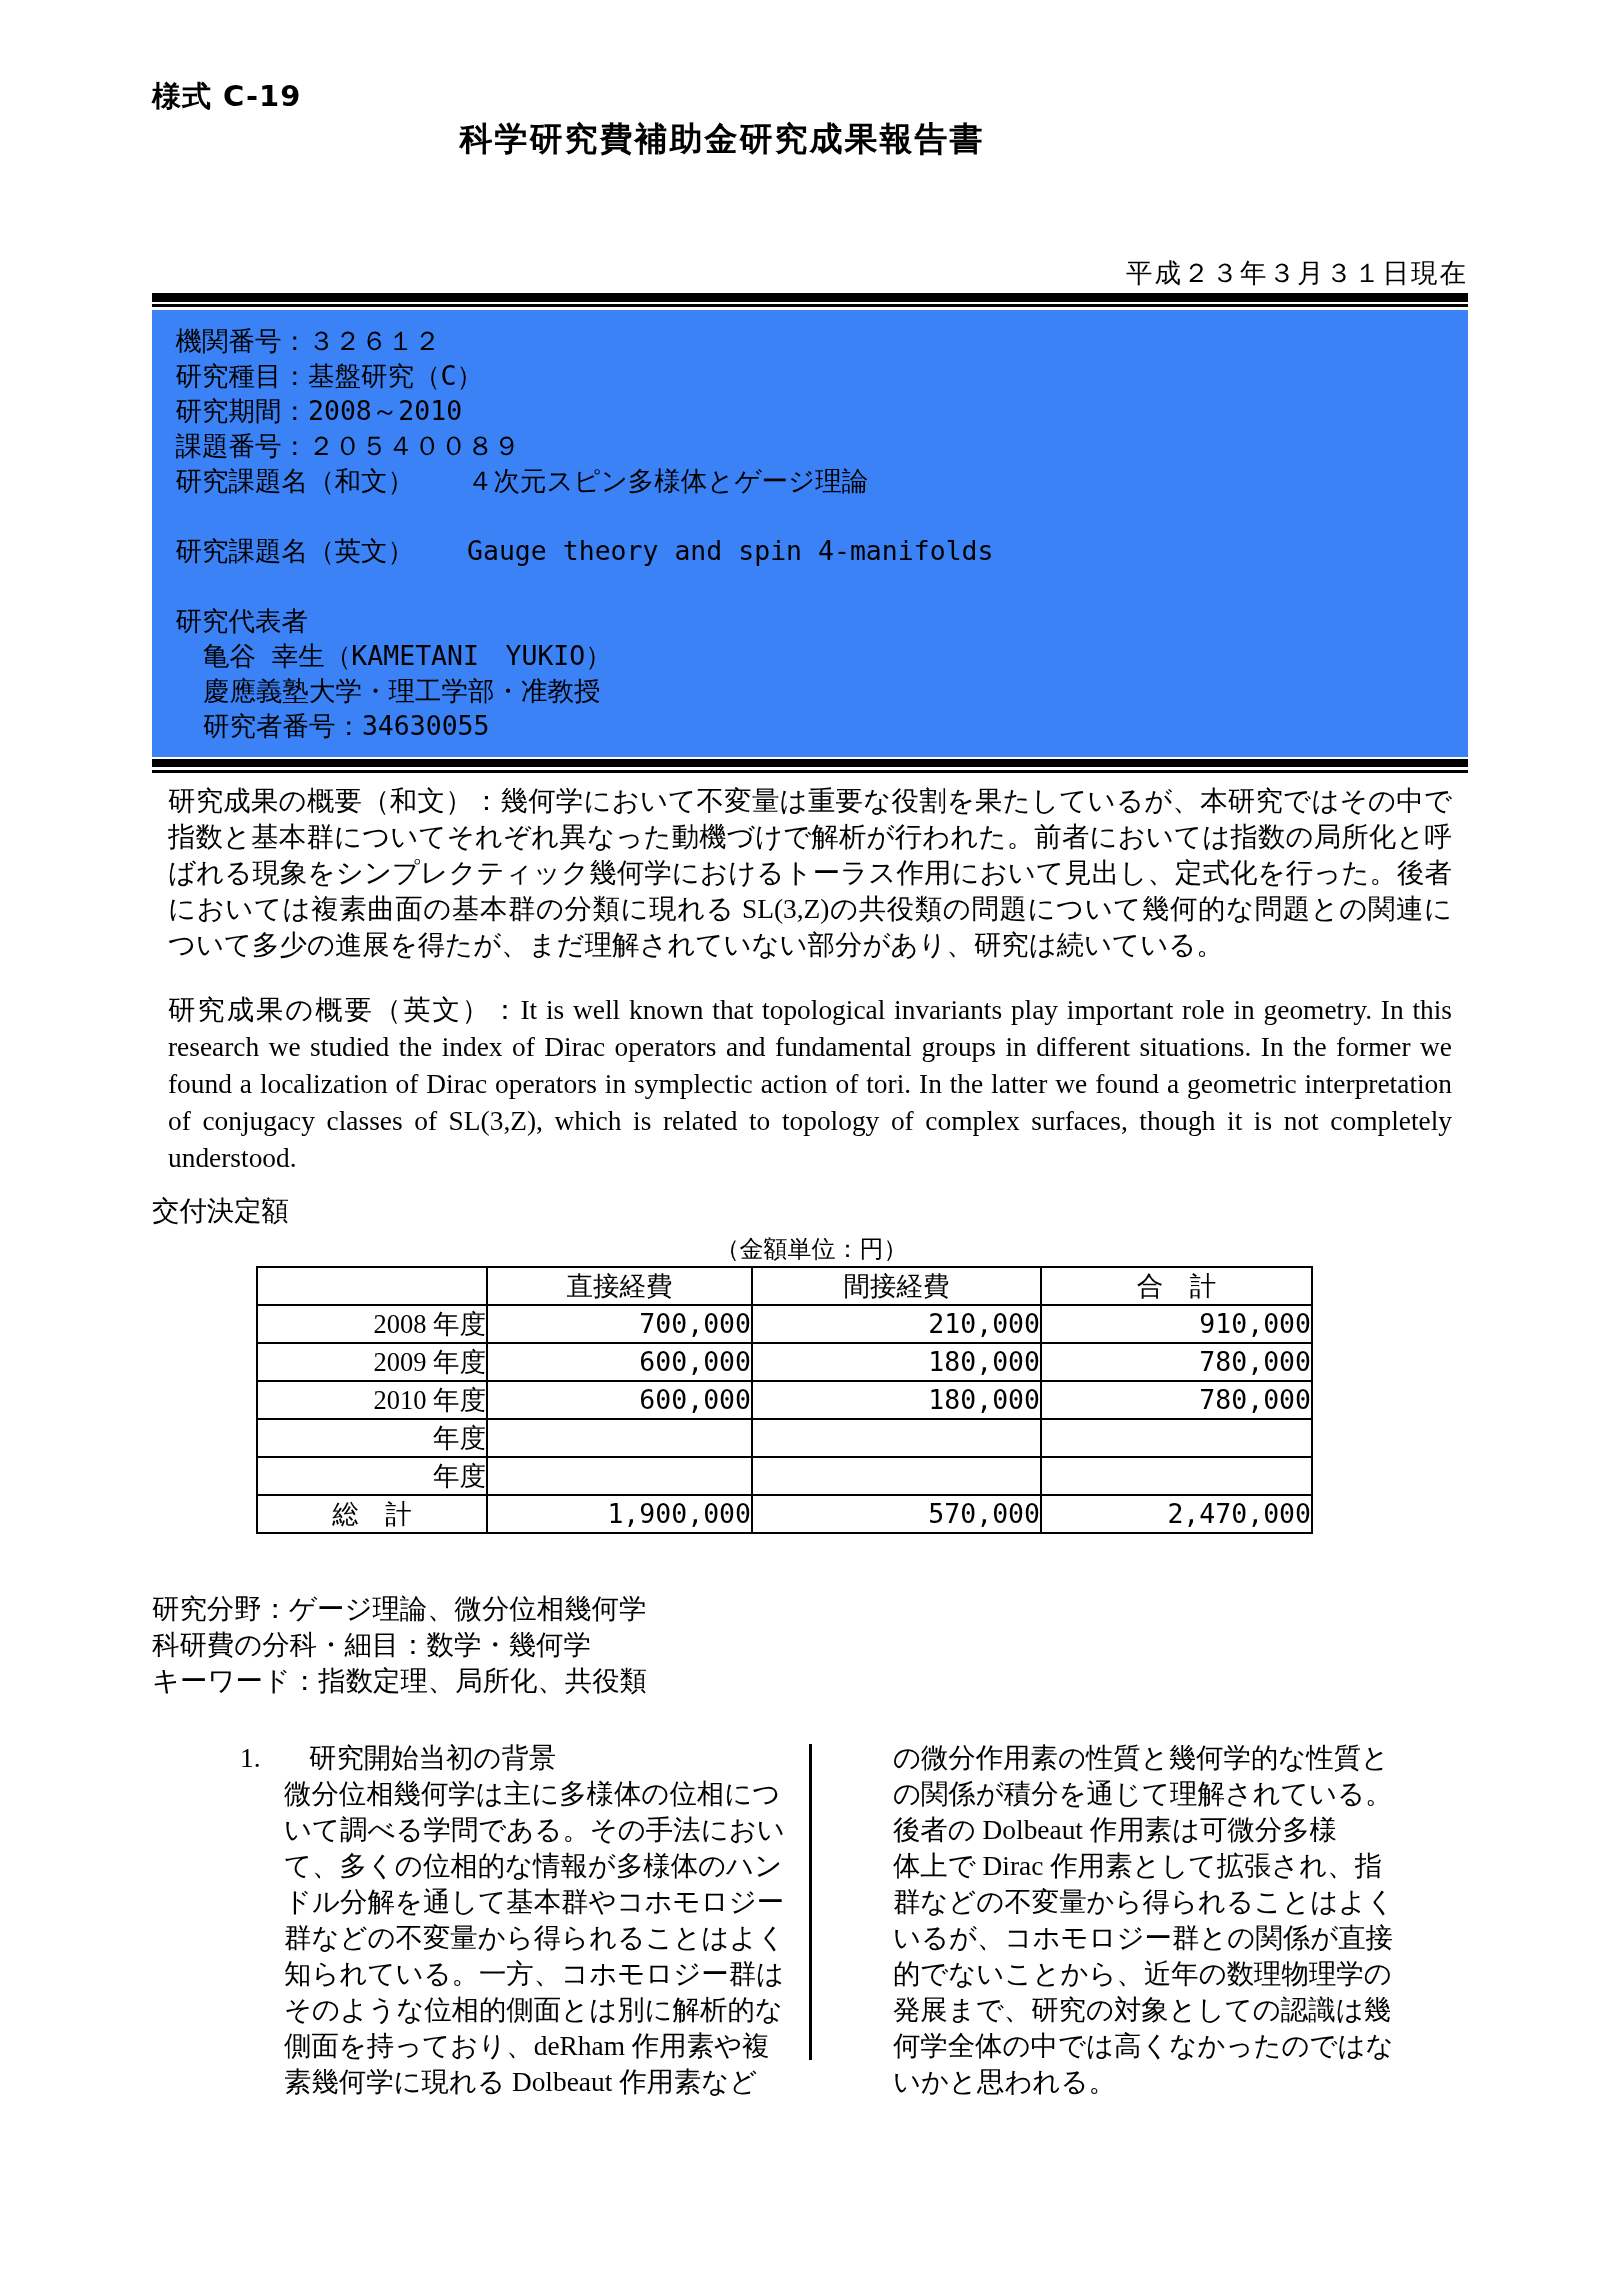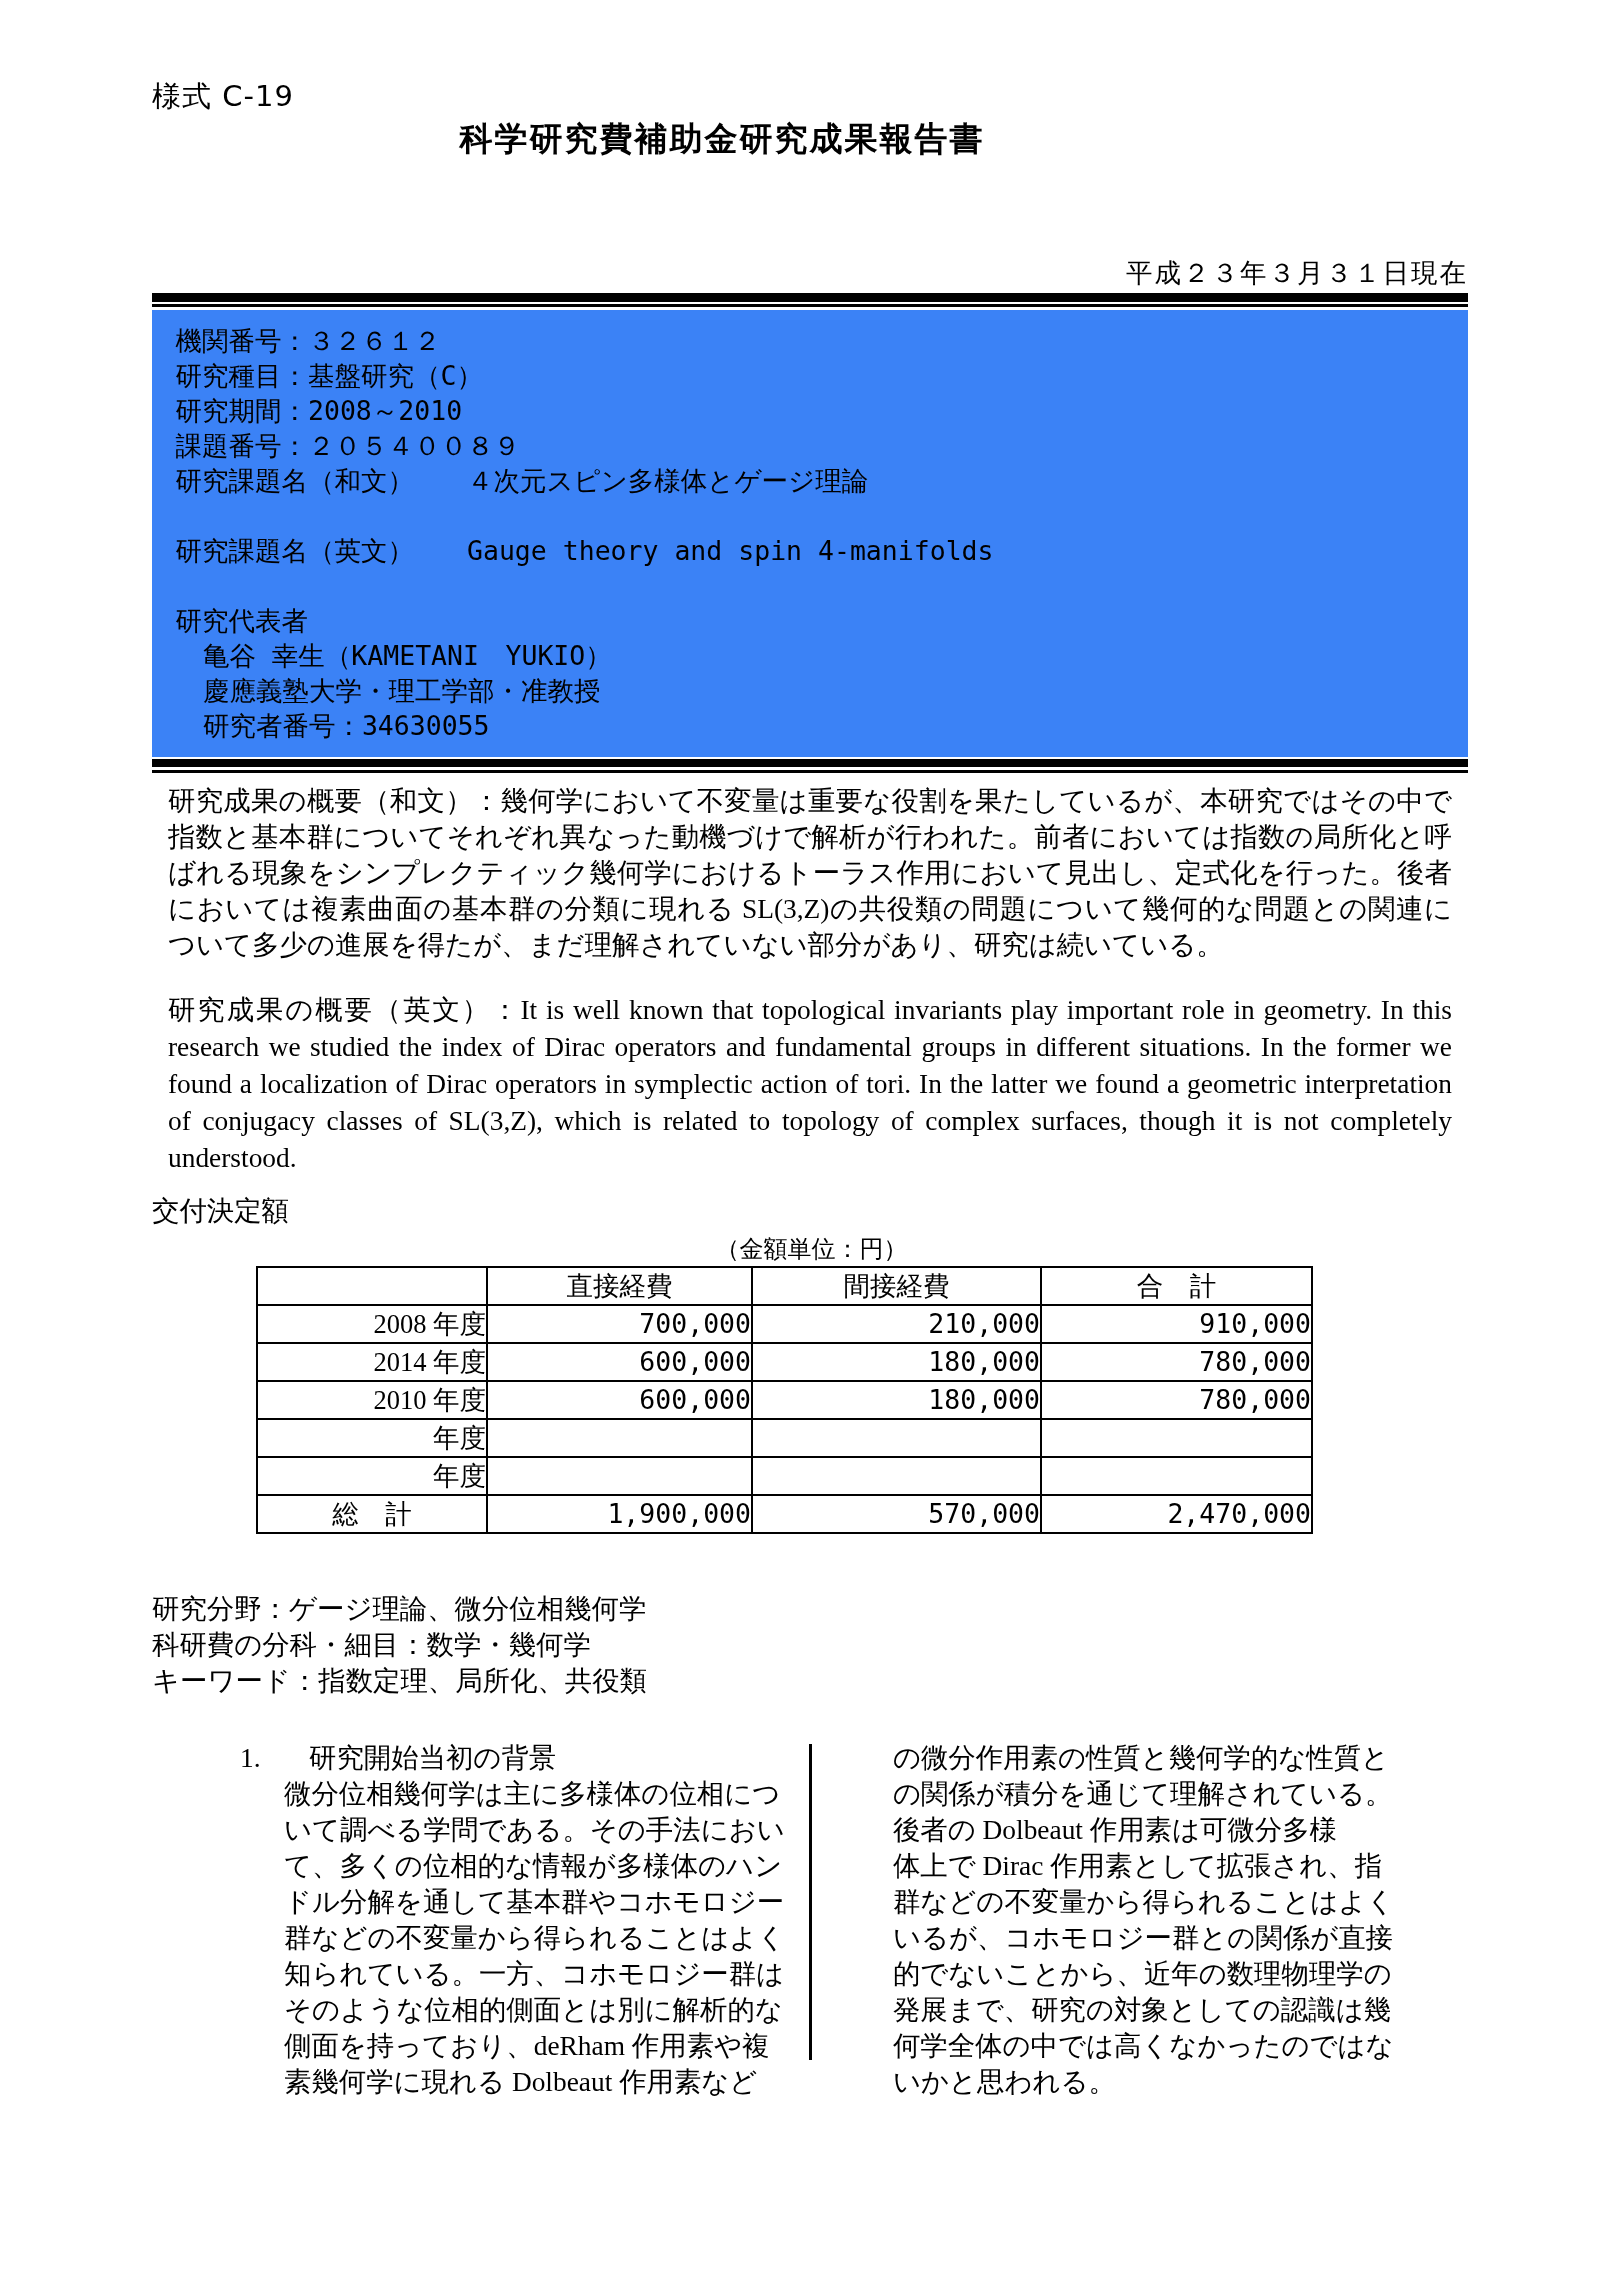--- a/index.html
+++ b/index.html
@@ -9,21 +9,21 @@
     margin:0 auto;
     background:#ffffff;
     color:#000;
     font-family:"Liberation Serif","DejaVu Serif",serif;
     box-sizing:border-box;
     padding:80px 152px 0 152px;
     overflow:hidden;
   }
   .form-code {
     font-family:"DejaVu Sans","Liberation Sans",sans-serif;
-    font-weight:normal; font-size:29px; line-height:33px;
+    font-weight:bold; font-size:29px; line-height:33px;
     letter-spacing:1px;
   }
   .doc-title {
     margin-top:3.9px;
     text-align:center;
     padding-right:176px;
     font-family:"DejaVu Sans","Liberation Sans",sans-serif;
     font-weight:bold; font-size:33px; line-height:43px;
     letter-spacing:2px;
   }
@@ -146,21 +146,21 @@
       </tr>
     </thead>
     <tbody>
       <tr>
         <td class="cell-year">2008 年度</td>
         <td class="cell-num">700,000</td>
         <td class="cell-num">210,000</td>
         <td class="cell-num">910,000</td>
       </tr>
       <tr>
-        <td class="cell-year">2014 年度</td>
+        <td class="cell-year">2009 年度</td>
         <td class="cell-num">600,000</td>
         <td class="cell-num">180,000</td>
         <td class="cell-num">780,000</td>
       </tr>
       <tr>
         <td class="cell-year">2010 年度</td>
         <td class="cell-num">600,000</td>
         <td class="cell-num">180,000</td>
         <td class="cell-num">780,000</td>
       </tr>

